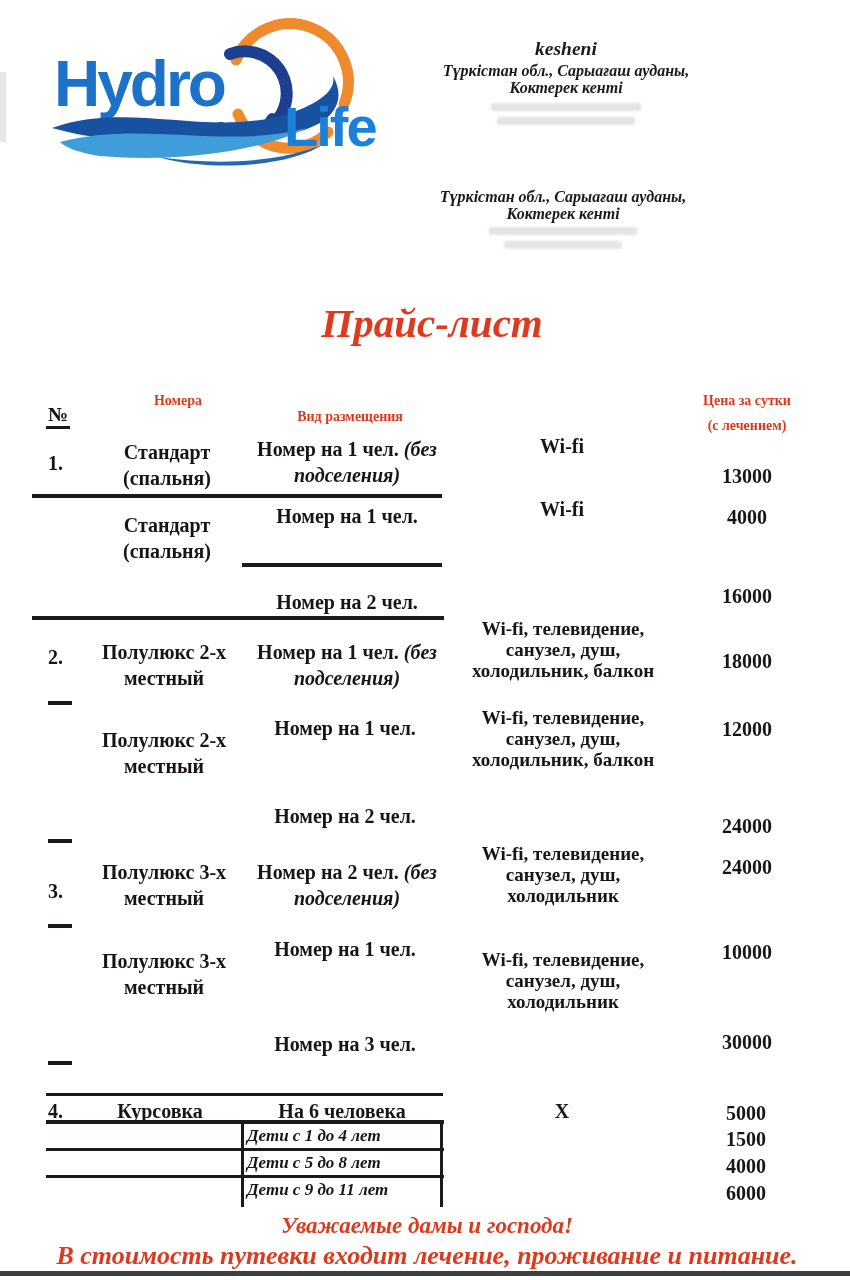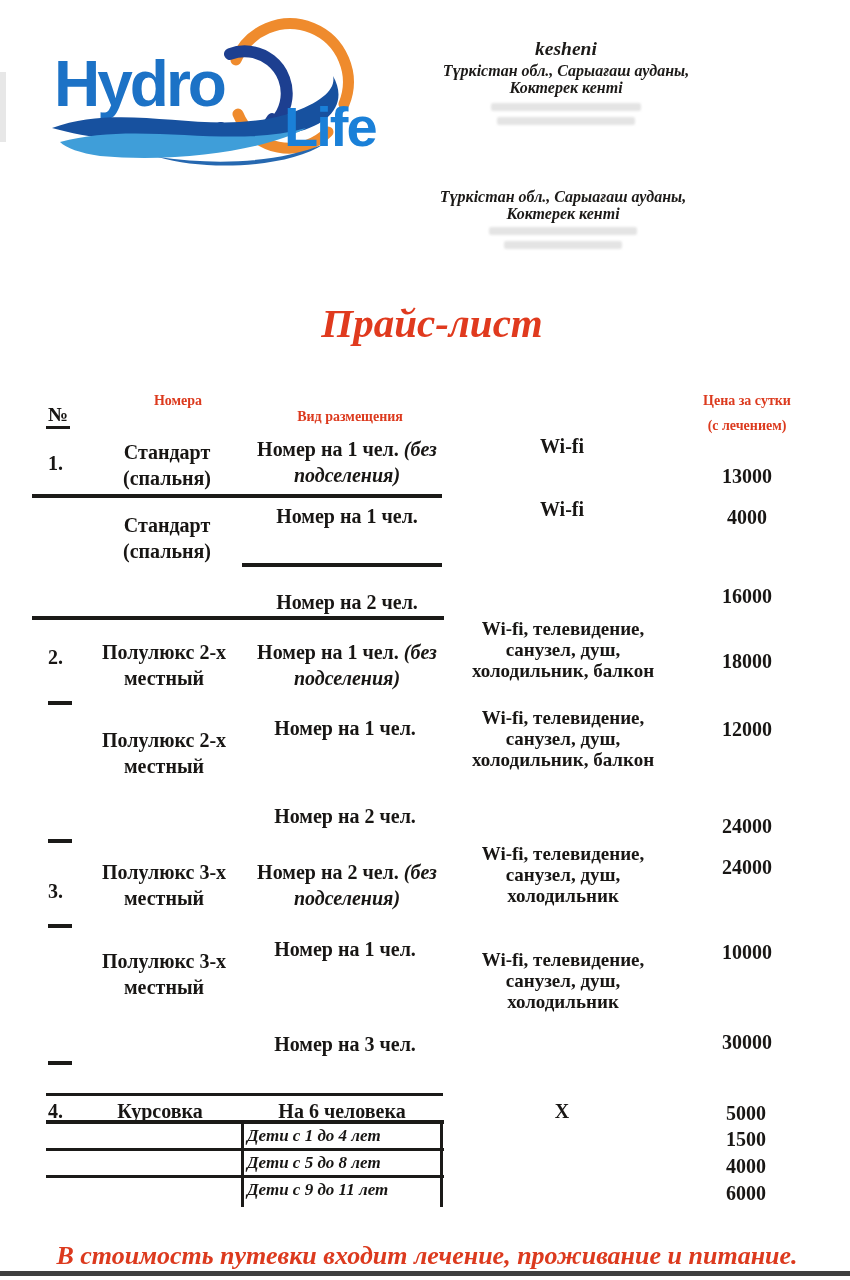--- a/index.html
+++ b/index.html
@@ -161,15 +161,16 @@
   <div class="cell" style="left:746px;top:1126px;">1500</div>
   <div class="hl" style="left:46px;top:1148px;width:398px;height:2.5px;"></div>
 
   <div class="childlab" style="left:247px;top:1153px;">Дети с 5 до 8 лет</div>
   <div class="cell" style="left:746px;top:1153px;">4000</div>
   <div class="hl" style="left:46px;top:1175px;width:398px;height:2.5px;"></div>
 
   <div class="childlab" style="left:247px;top:1180px;">Дети с 9 до 11 лет</div>
   <div class="cell" style="left:746px;top:1180px;">6000</div>
 
+  <div class="foot f1" style="left:427px;top:1213px;">Уважаемые дамы и господа!</div>
   <div class="foot f2" style="left:427px;top:1241px;">В стоимость путевки входит лечение, проживание и питание.</div>
 
 </div>
 
 </body></html>

